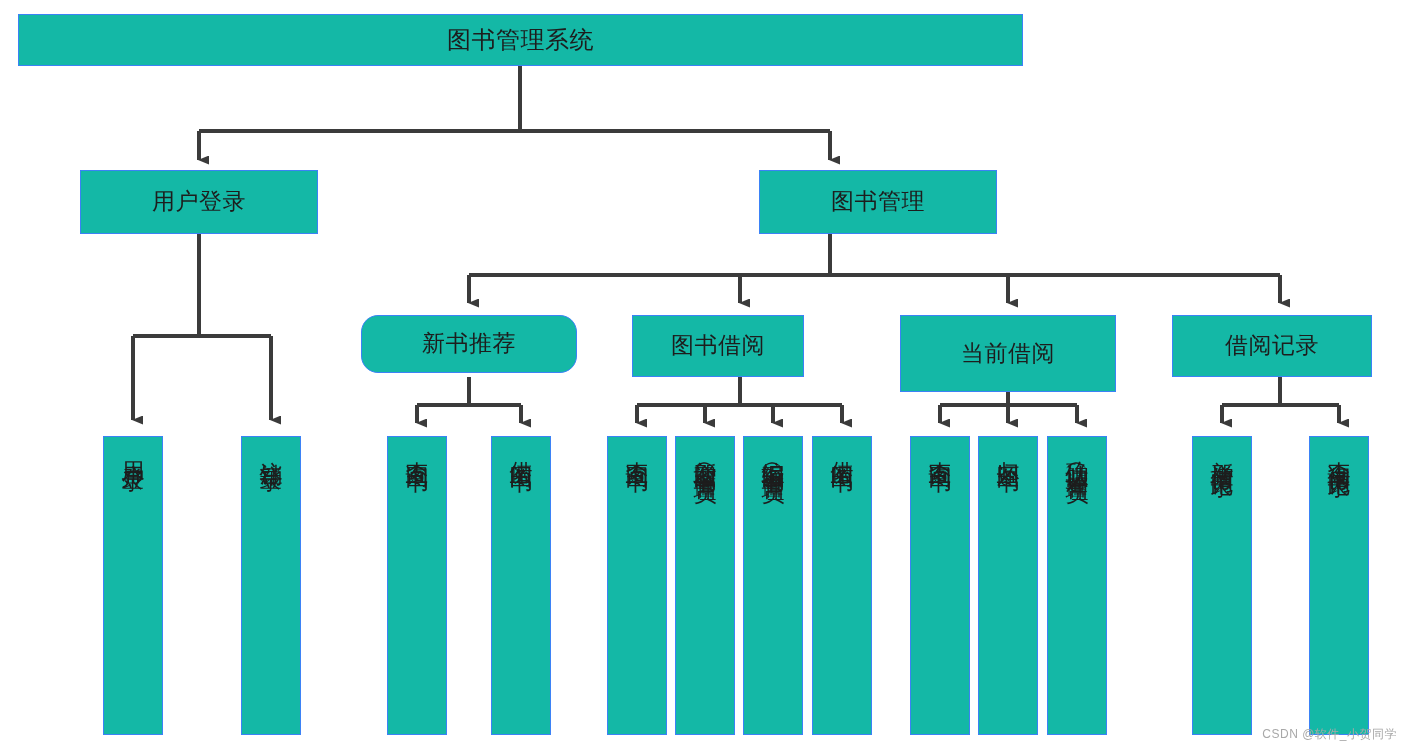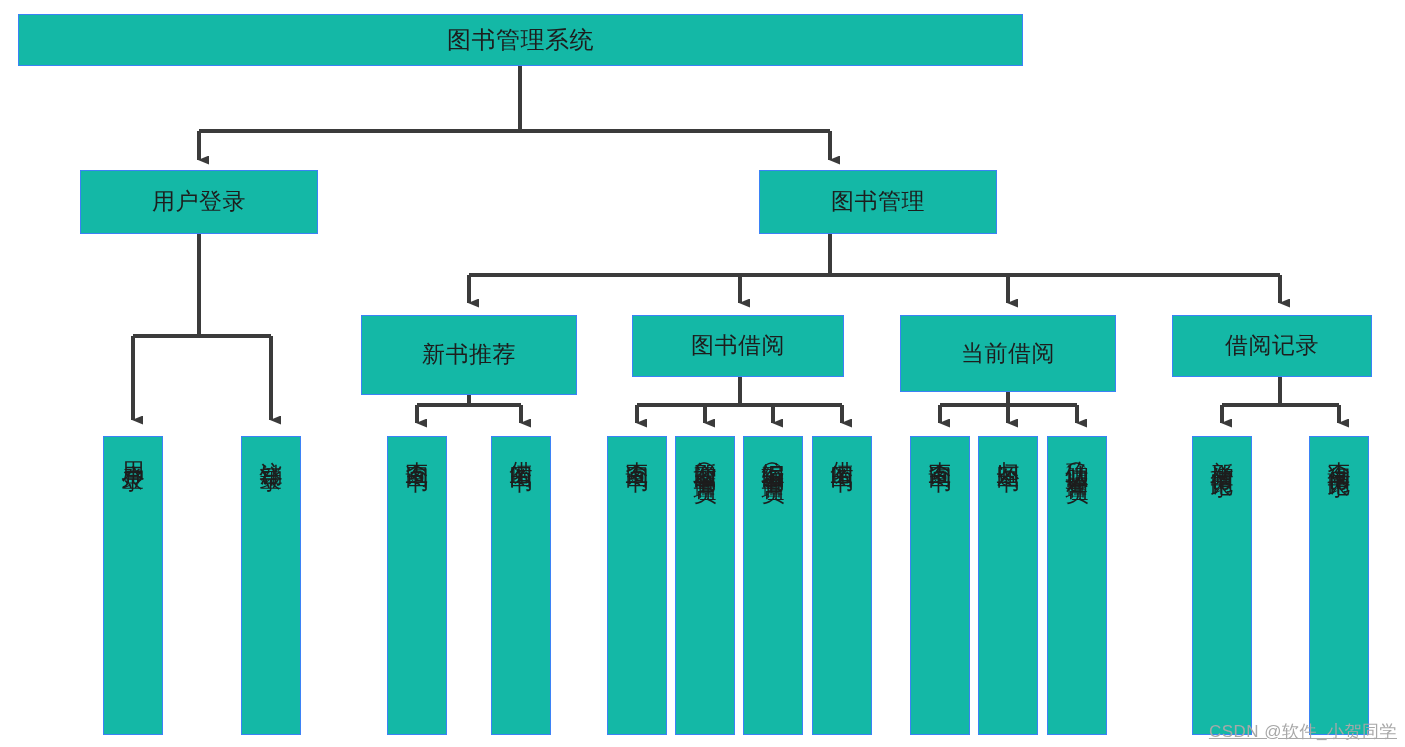--- a/index.html
+++ b/index.html
@@ -60,25 +60,24 @@
     text-orientation: upright;
     font-size: 23px;
     letter-spacing: 3px;
     line-height: 1;
     white-space: nowrap;
   }
   .watermark {
     position: absolute;
     right: 8px;
     bottom: 4px;
-    font-size: 17px;
+    font-size: 12px;
     color: #a8a8a8;
     letter-spacing: 0.5px;
     white-space: nowrap;
-    text-decoration: underline;
   }
 </style>
 </head>
 <body>
 
 <div id="canvas">
 
   <svg id="wires" viewBox="0 0 1405 747" xmlns="http://www.w3.org/2000/svg">
     <defs>
       <marker id="arrow" markerWidth="10" markerHeight="11" refX="4.5" refY="10" orient="auto" markerUnits="userSpaceOnUse">
@@ -134,24 +133,24 @@
     <span class="label">图书管理系统</span>
   </div>
 
   <div class="node horiz" style="left:80px; top:170px; width:238px; height:64px;">
     <span class="label">用户登录</span>
   </div>
   <div class="node horiz" style="left:711px; top:170px; width:238px; height:64px;margin-left:48px;">
     <span class="label">图书管理</span>
   </div>
 
-  <div class="node horiz" style="left:361px; top:315px; width:216px; height:80px;">
+  <div class="node horiz" style="left:361px; top:315px; width:216px; height:58px;border-radius:17px;">
     <span class="label">新书推荐</span>
   </div>
-  <div class="node horiz" style="left:632px; top:315px; width:212px; height:62px;">
+  <div class="node horiz" style="left:632px; top:315px; width:172px; height:62px;">
     <span class="label">图书借阅</span>
   </div>
   <div class="node horiz" style="left:900px; top:315px; width:216px; height:77px;">
     <span class="label">当前借阅</span>
   </div>
   <div class="node horiz" style="left:1172px; top:315px; width:200px; height:62px;">
     <span class="label">借阅记录</span>
   </div>
 
   <div class="node vert" style="left:103px; top:436px; width:60px; height:299px;">

